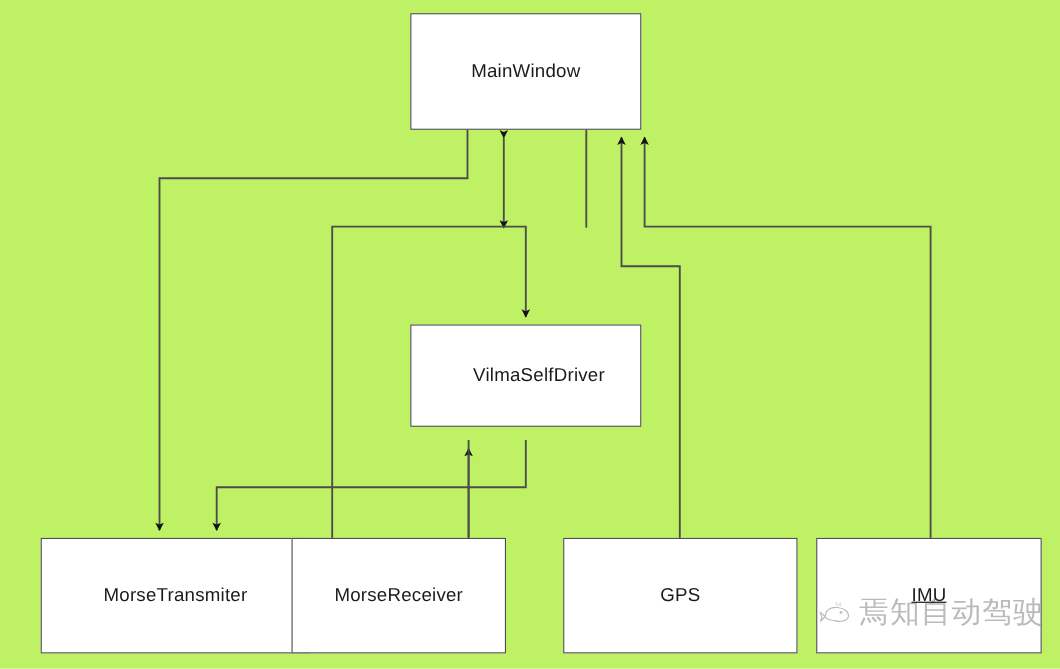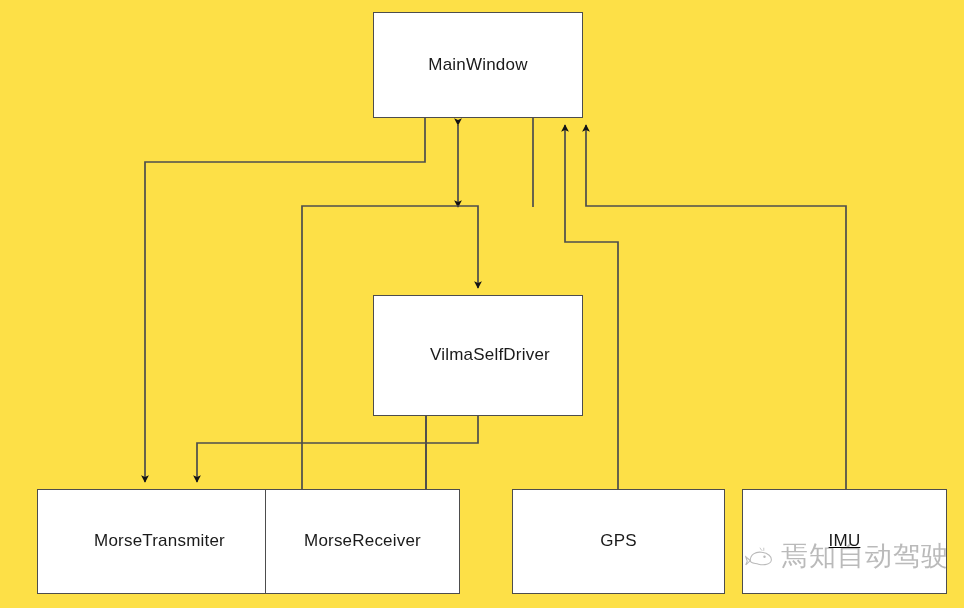--- a/index.html
+++ b/index.html
@@ -8,21 +8,21 @@
     padding: 0;
     background: #ffffff;
   }
   body {
     font-family: "Liberation Sans", "DejaVu Sans", sans-serif;
   }
   #canvas {
     position: relative;
     width: 964px;
     height: 608px;
-    background: #fde047;
+    background: #bef264;
     overflow: hidden;
   }
   #edges {
     position: absolute;
     left: 0;
     top: 0;
     width: 964px;
     height: 608px;
     pointer-events: none;
   }
@@ -88,21 +88,21 @@
         <polyline points="478,400 478,443 197,443 197,482" fill="none" stroke="#4d4d4d" stroke-width="1.7" marker-end="url(#arrowhead)"></polyline>
         <polyline points="426,489 426,408" fill="none" stroke="#4d4d4d" stroke-width="1.7" marker-end="url(#arrowhead)"></polyline>
         <polyline points="426,400 426,489" fill="none" stroke="#4d4d4d" stroke-width="1.7"></polyline>
       </g>
   </svg>
 
   <div class="node" style="left:373px; top:12px; width:210px; height:106px;">
     <span class="node-label">MainWindow</span>
   </div>
 
-  <div class="node" style="left:373px; top:295px; width:210px; height:121px;padding-left:24px;">
+  <div class="node" style="left:373px; top:295px; width:210px; height:93px;padding-left:24px;">
     <span class="node-label">VilmaSelfDriver</span>
   </div>
 
   <div class="node" style="left:37px; top:489px; width:245px; height:105px;">
     <span class="node-label">MorseTransmiter</span>
   </div>
 
   <div class="node" style="left:265px; top:489px; width:195px; height:105px;">
     <span class="node-label">MorseReceiver</span>
   </div>

